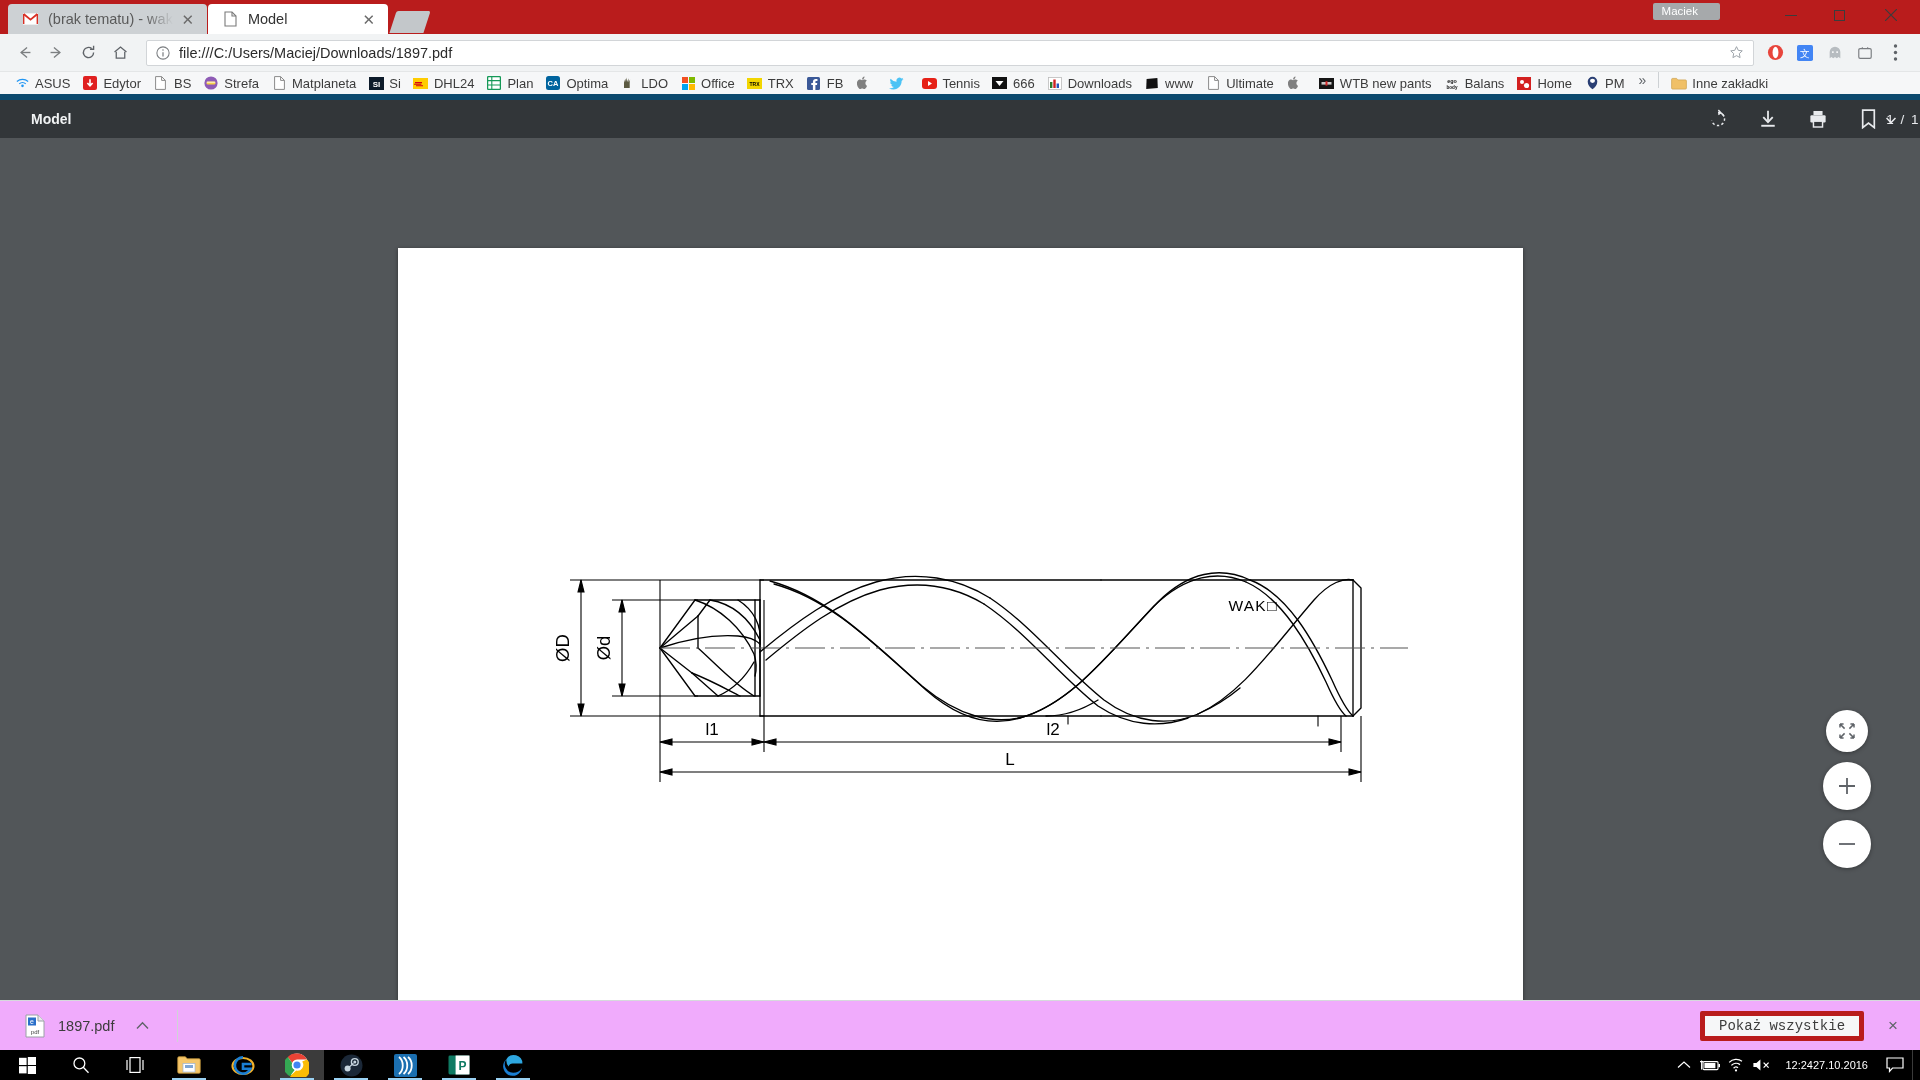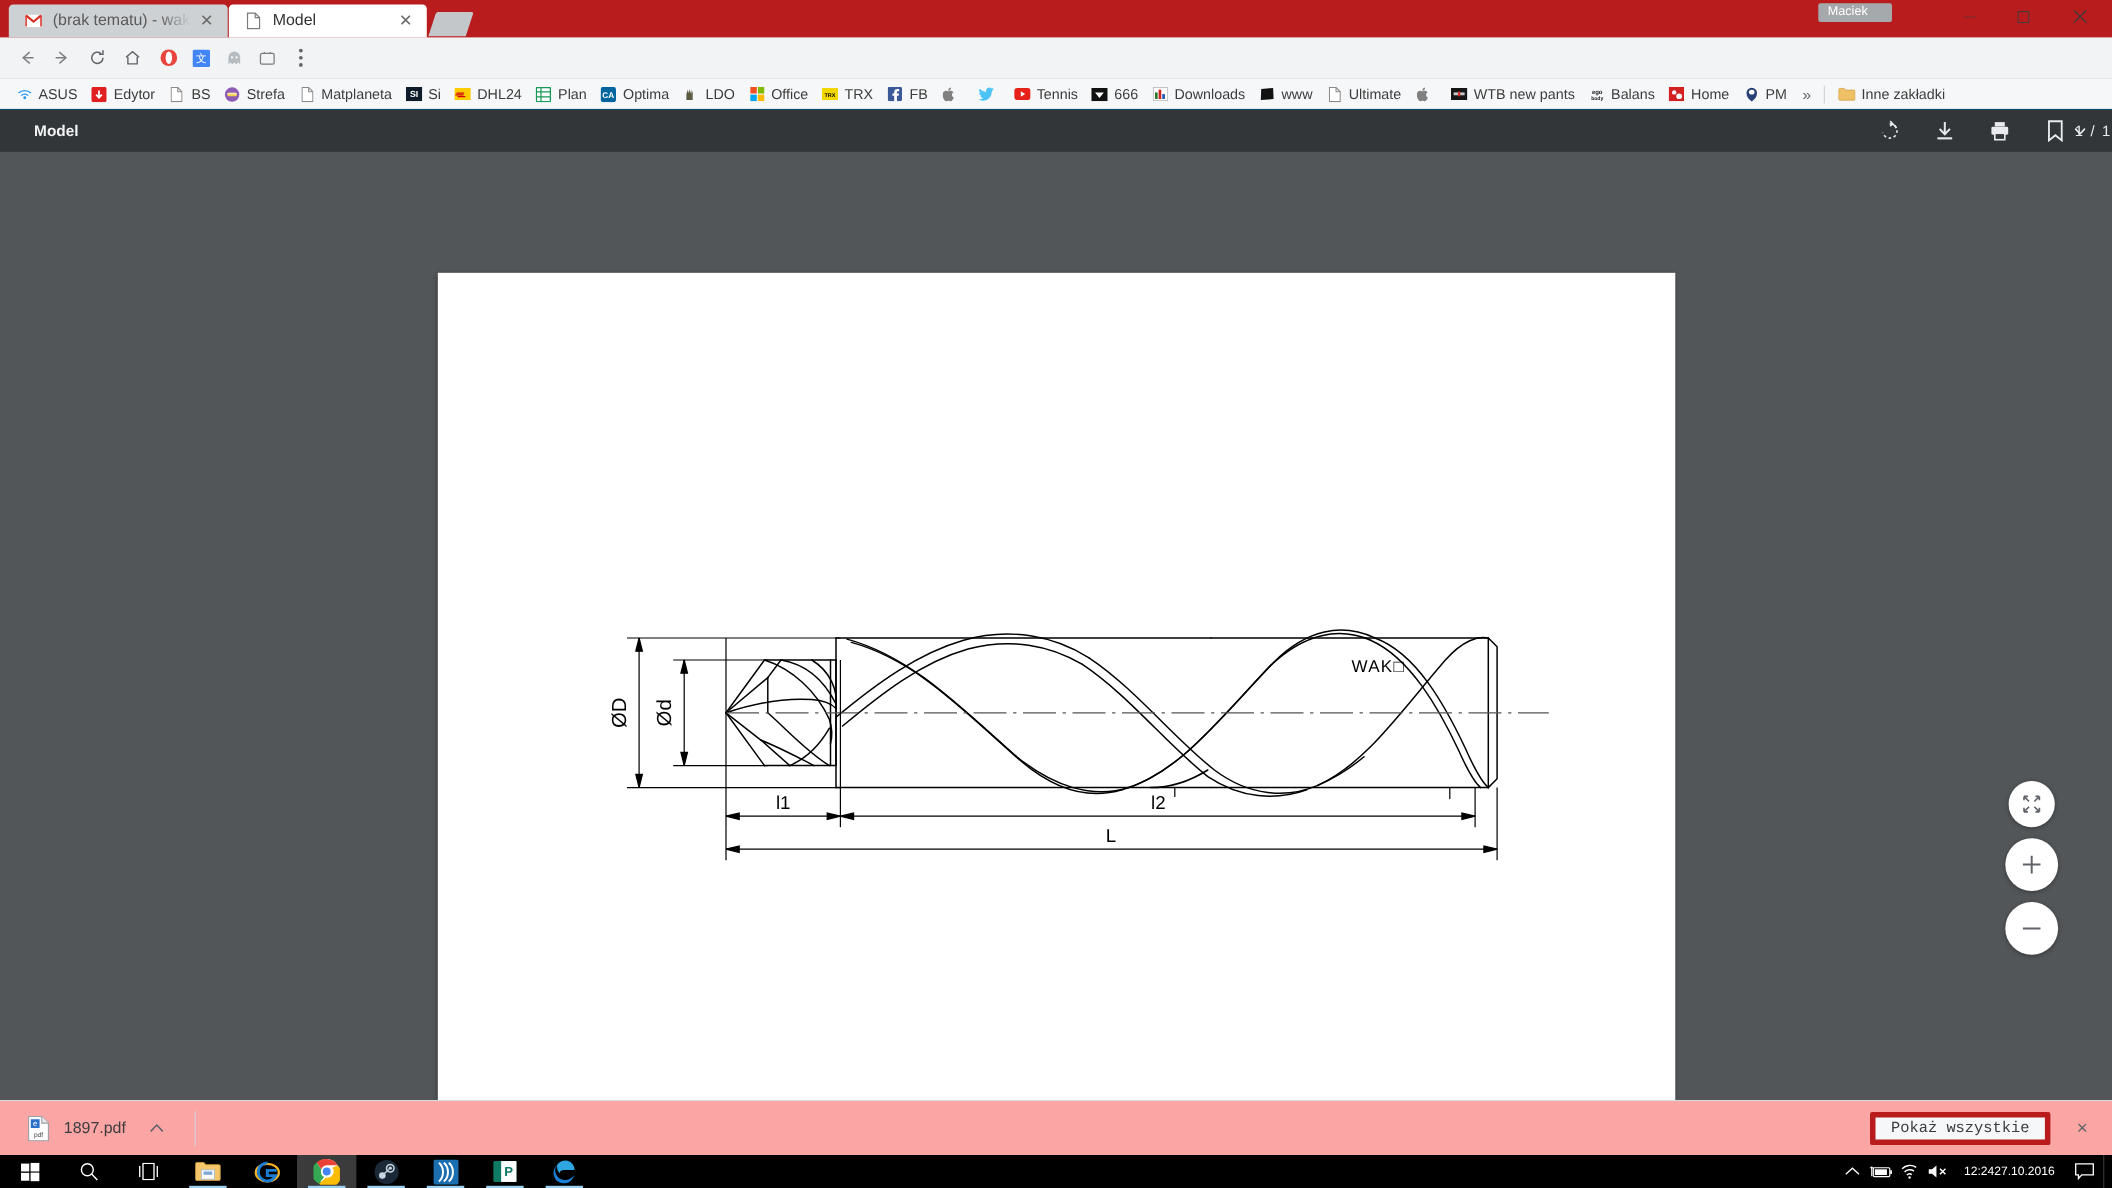--- a/index.html
+++ b/index.html
@@ -135,23 +135,23 @@
     width: 30px; height: 28px;
     display: flex; align-items: center; justify-content: center;
     flex: 0 0 30px;
   }
 
   
   #bookmarks-bar {
     height: 28px;
     background: #f6f7f8;
     display: flex;
-    align-items: center;
+    align-items: flex-start;
     padding: 0 4px 0 8px;
-    border-bottom: 1px solid #0c4a6e;
+    border-bottom: 6px solid #0c4a6e;
     position: relative;
     overflow: hidden;
     white-space: nowrap;
   }
   .bookmark {
     display: inline-flex;
     align-items: center;
     height: 22px;
     padding: 0 6px;
     font-size: 13px;
@@ -240,21 +240,21 @@
     color: #5f6368;
     font-size: 26px;
     line-height: 1;
   }
   .zoom-btn.small { width: 42px; height: 42px; }
 
   
   #downloads-shelf {
     position: absolute; left: 0; top: 1000px;
     width: 1920px; height: 50px;
-    background: #fca5a5;
+    background: #f0abfc;
     border-top: 1px solid #d6d9dc;
     display: flex; align-items: center;
     padding: 0 14px;
   }
   #download-item {
     display: flex; align-items: center;
     height: 34px;
     padding: 0 6px 0 10px;
     font-size: 14.5px; color: #3c3c3c;
   }
@@ -384,20 +384,35 @@
           <path d="M16 2 v4.2 h-4.2" fill="none" stroke="currentColor" stroke-width="1.6"></path>
         </svg>
     </span>
     <span class="nav-icon enabled">
       <svg width="17" height="17" viewBox="0 0 20 20">
           <path d="M3 9.5 L10 3.5 L17 9.5" fill="none" stroke="currentColor" stroke-width="1.5"></path>
           <path d="M5 9 V16.5 H15 V9" fill="none" stroke="currentColor" stroke-width="1.5"></path>
         </svg>
     </span>
 
+    <div id="omnibox">
+      <span class="info-icon">
+        <svg width="14" height="14" viewBox="0 0 16 16">
+            <circle cx="8" cy="8" r="7" fill="none" stroke="#7a7d80" stroke-width="1.2"></circle>
+            <path d="M8 7 V12" stroke="#7a7d80" stroke-width="1.4"></path>
+            <circle cx="8" cy="4.6" r="0.9" fill="#7a7d80"></circle>
+          </svg>
+      </span>
+      <span class="url" title="file:///C:/Users/Maciej/Downloads/1897.pdf">file:///C:/Users/Maciej/Downloads/1897.pdf</span>
+      <span class="star-icon">
+        <svg width="15" height="15" viewBox="0 0 18 18">
+            <path d="M9 2 l2.1 4.4 4.8 .6 -3.5 3.3 .9 4.8 -4.3 -2.3 -4.3 2.3 .9 -4.8 -3.5 -3.3 4.8 -.6 z" fill="none" stroke="#9aa0a6" stroke-width="1.15"></path>
+          </svg>
+      </span>
+    </div>
 
     <span class="ext-icon">
       <svg width="17" height="17" viewBox="0 0 18 18">
           <circle cx="9" cy="9" r="8" fill="#e8453c"></circle>
           <ellipse cx="9" cy="9" rx="3.1" ry="6" fill="#ffffff"></ellipse>
         </svg>
     </span>
     <span class="ext-icon">
       <svg width="16" height="16" viewBox="0 0 18 18">
           <rect x="0" y="0" width="18" height="18" rx="2" fill="#4285f4"></rect>

